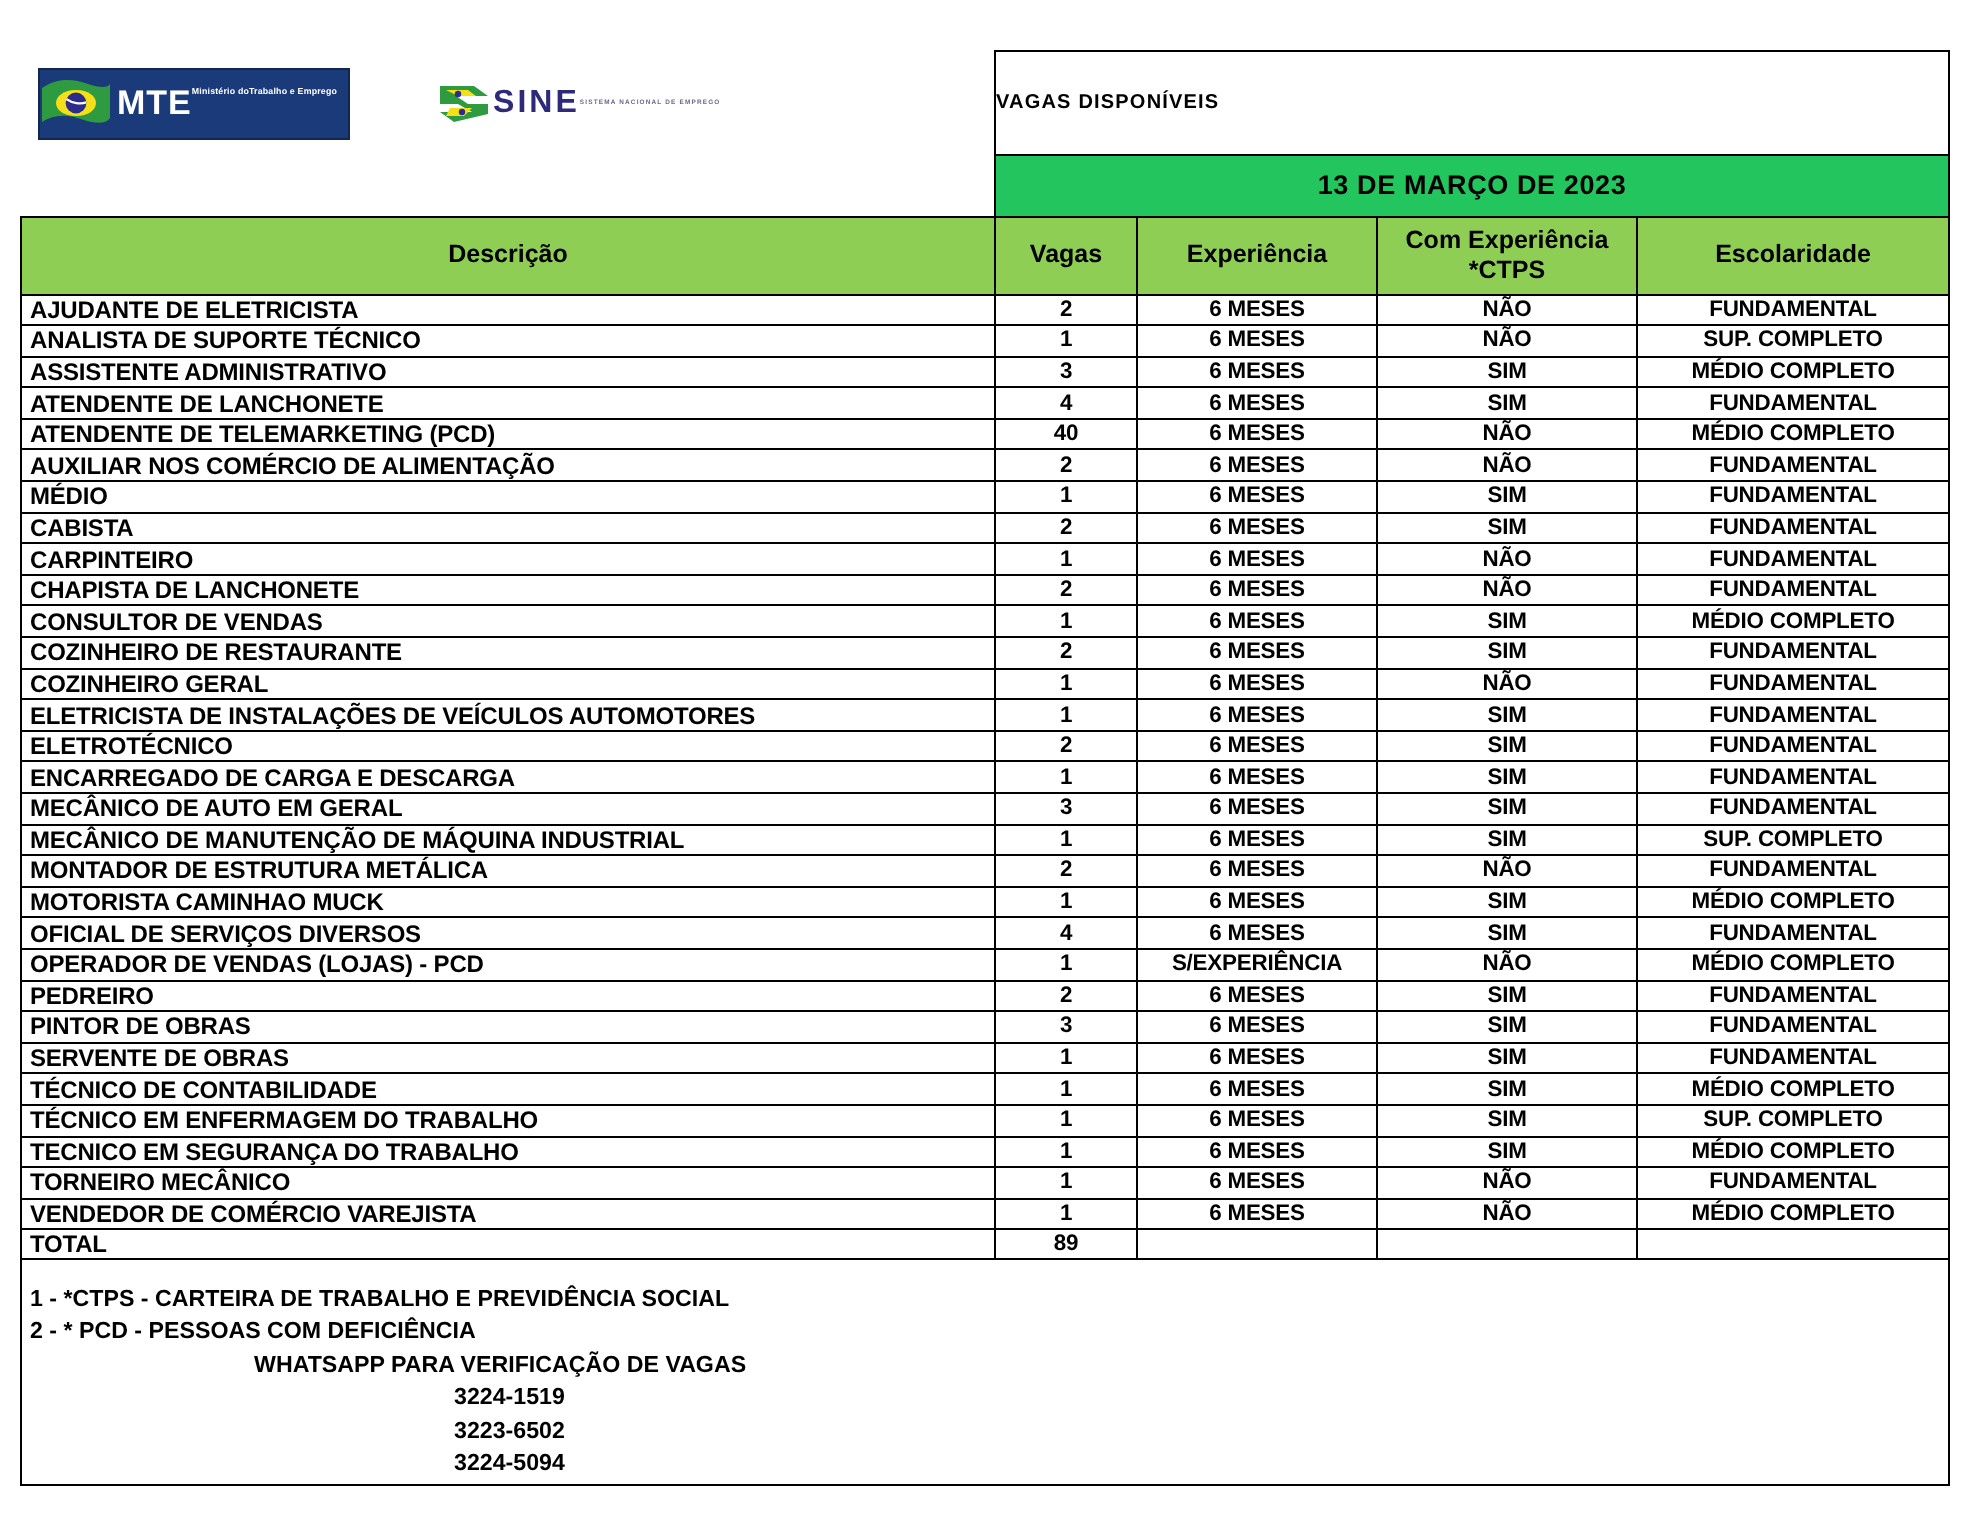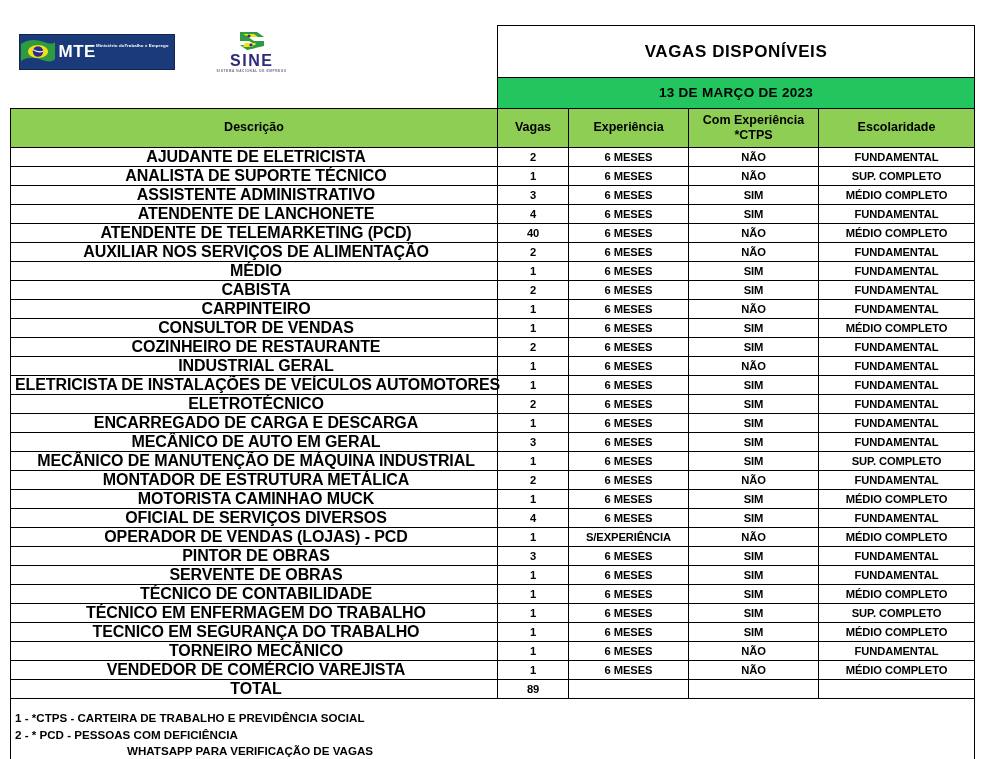--- a/index.html
+++ b/index.html
@@ -95,21 +95,20 @@
     font-size: 4.4px;
     font-weight: bold;
     letter-spacing: 0.1px;
     margin-top: 1px;
     white-space: nowrap;
   }
 
   
   .sine-logo {
     display: flex;
-    flex-direction: column;
     align-items: center;
     line-height: 1;
   }
   .sine-mark { height: 22px; }
   .sine-text {
     color: #2d2a7a;
     font-size: 16px;
     font-weight: bold;
     letter-spacing: 1.5px;
     font-family: "Liberation Sans", sans-serif;
@@ -118,22 +117,21 @@
   .sine-sub {
     color: #6a6a8a;
     font-size: 3.2px;
     letter-spacing: 0.6px;
     margin-top: 1px;
     white-space: nowrap;
   }
 
   
   .title-cell {
-    text-align: center;
-    font-size: 17px;
+    font-size: 10px;
     letter-spacing: 0.6px;
     height: 28px;
     background: #ffffff;
   }
   .subtitle-cell {
     text-align: center;
     font-size: 13.5px;
     letter-spacing: 0.3px;
     height: 25px;
     background: #22c55e;
@@ -145,23 +143,23 @@
     text-align: center;
     font-size: 12.5px;
     height: 38px;
     line-height: 1.15;
   }
   .hdr.desc { font-size: 12.5px; margin-top: 36px; }
 
   
   .sheet tbody tr { height: 15.6px; }
   td.desc {
-    text-align: center;
+    text-align: left;
     padding-left: 4px;
-    font-size: 16px;
+    font-size: 12px;
     letter-spacing: -0.1px;
     white-space: nowrap;
     margin-left: 17px;
   }
   td.num, td.mid {
     text-align: center;
     font-size: 11.2px;
     letter-spacing: -0.1px;
   }
 
@@ -288,21 +286,21 @@
           <td class="mid">FUNDAMENTAL</td>
         </tr>
         <tr>
           <td class="desc">ATENDENTE DE TELEMARKETING (PCD)</td>
           <td class="num">40</td>
           <td class="mid">6 MESES</td>
           <td class="mid">NÃO</td>
           <td class="mid">MÉDIO COMPLETO</td>
         </tr>
         <tr>
-          <td class="desc">AUXILIAR NOS SERVIÇOS DE ALIMENTAÇÃO</td>
+          <td class="desc">AUXILIAR NOS COMÉRCIO DE ALIMENTAÇÃO</td>
           <td class="num">2</td>
           <td class="mid">6 MESES</td>
           <td class="mid">NÃO</td>
           <td class="mid">FUNDAMENTAL</td>
         </tr>
         <tr>
           <td class="desc">MÉDIO</td>
           <td class="num">1</td>
           <td class="mid">6 MESES</td>
           <td class="mid">SIM</td>
@@ -316,35 +314,42 @@
           <td class="mid">FUNDAMENTAL</td>
         </tr>
         <tr>
           <td class="desc">CARPINTEIRO</td>
           <td class="num">1</td>
           <td class="mid">6 MESES</td>
           <td class="mid">NÃO</td>
           <td class="mid">FUNDAMENTAL</td>
         </tr>
         <tr>
+          <td class="desc">CHAPISTA DE LANCHONETE</td>
+          <td class="num">2</td>
+          <td class="mid">6 MESES</td>
+          <td class="mid">NÃO</td>
+          <td class="mid">FUNDAMENTAL</td>
+        </tr>
+        <tr>
           <td class="desc">CONSULTOR DE VENDAS</td>
           <td class="num">1</td>
           <td class="mid">6 MESES</td>
           <td class="mid">SIM</td>
           <td class="mid">MÉDIO COMPLETO</td>
         </tr>
         <tr>
           <td class="desc">COZINHEIRO DE RESTAURANTE</td>
           <td class="num">2</td>
           <td class="mid">6 MESES</td>
           <td class="mid">SIM</td>
           <td class="mid">FUNDAMENTAL</td>
         </tr>
         <tr>
-          <td class="desc">INDUSTRIAL GERAL</td>
+          <td class="desc">COZINHEIRO GERAL</td>
           <td class="num">1</td>
           <td class="mid">6 MESES</td>
           <td class="mid">NÃO</td>
           <td class="mid">FUNDAMENTAL</td>
         </tr>
         <tr>
           <td class="desc">ELETRICISTA DE INSTALAÇÕES DE VEÍCULOS AUTOMOTORES</td>
           <td class="num">1</td>
           <td class="mid">6 MESES</td>
           <td class="mid">SIM</td>
@@ -398,20 +403,27 @@
           <td class="mid">6 MESES</td>
           <td class="mid">SIM</td>
           <td class="mid">FUNDAMENTAL</td>
         </tr>
         <tr>
           <td class="desc">OPERADOR DE VENDAS (LOJAS) - PCD</td>
           <td class="num">1</td>
           <td class="mid">S/EXPERIÊNCIA</td>
           <td class="mid">NÃO</td>
           <td class="mid">MÉDIO COMPLETO</td>
+        </tr>
+        <tr>
+          <td class="desc">PEDREIRO</td>
+          <td class="num">2</td>
+          <td class="mid">6 MESES</td>
+          <td class="mid">SIM</td>
+          <td class="mid">FUNDAMENTAL</td>
         </tr>
         <tr>
           <td class="desc">PINTOR DE OBRAS</td>
           <td class="num">3</td>
           <td class="mid">6 MESES</td>
           <td class="mid">SIM</td>
           <td class="mid">FUNDAMENTAL</td>
         </tr>
         <tr>
           <td class="desc">SERVENTE DE OBRAS</td>

